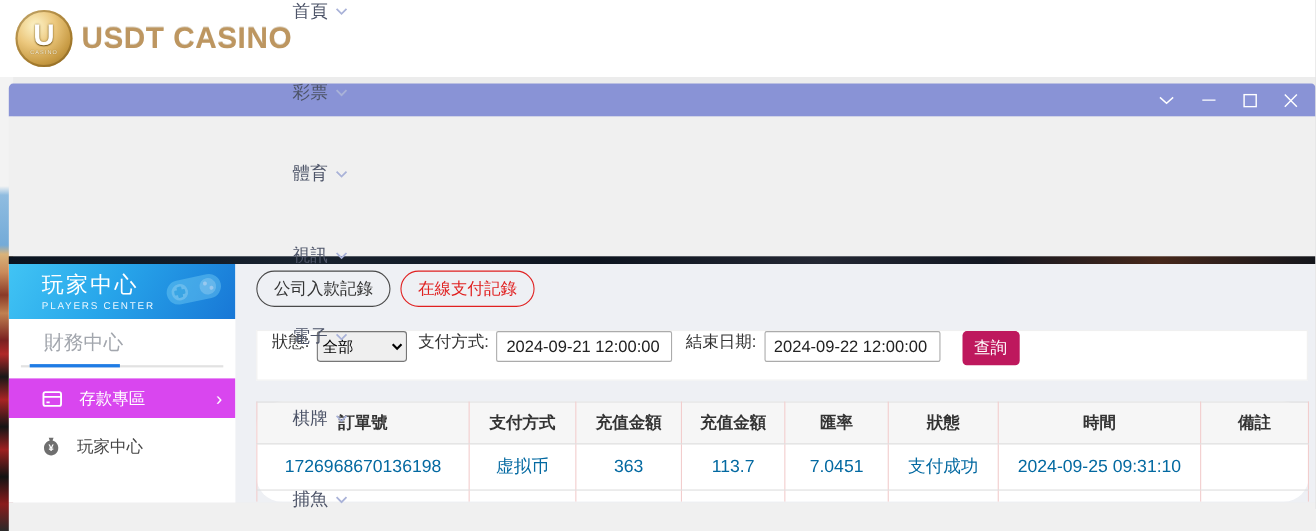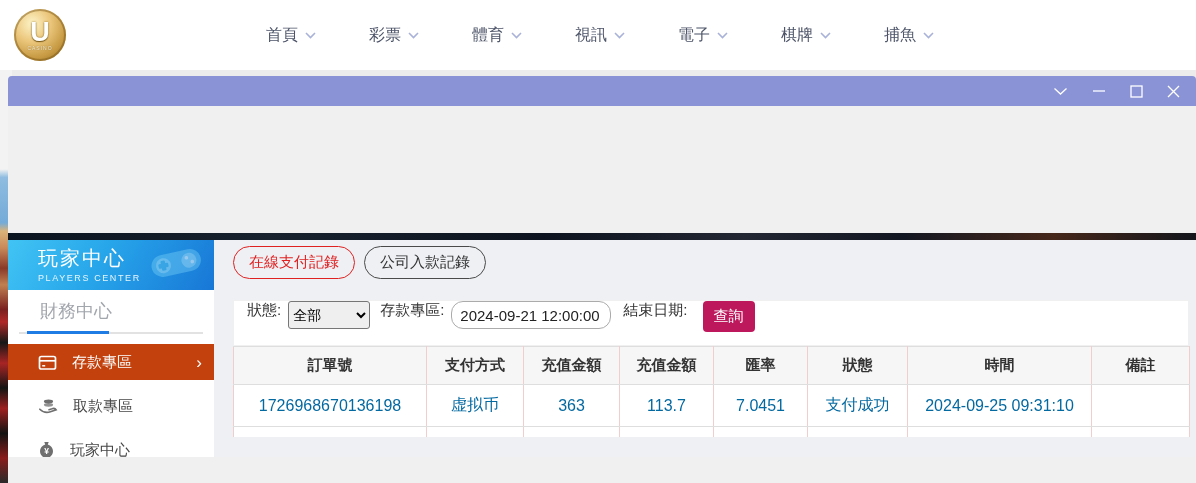--- a/index.html
+++ b/index.html
@@ -11,21 +11,21 @@
   .logo { display:flex; align-items:center; margin-left:14px; cursor:pointer; }
   .logo-ball { position:relative; width:52px; height:52px; border-radius:50%;
     background: radial-gradient(circle at 35% 28%, #fdf4c9 0%, #ecc87e 35%, #c79a43 68%, #8d6a22 100%);
     box-shadow: inset 0 0 0 2px rgba(120,85,20,.45); display:flex; flex-direction:column; align-items:center; justify-content:center; }
   .logo-u { color:#fff; font-weight:bold; font-size:27px; line-height:26px;
     text-shadow: 0 0 2px #8d6a22, 0 1px 1px #6b4e12; letter-spacing:0; }
   .logo-badge { font-size:5px; color:#fff8e0; letter-spacing:1px; text-shadow:0 0 1px #6b4e12; }
   .logo-text { margin-left:8px; font-size:27px; font-weight:800; letter-spacing:.5px; color:#bd9660;
     text-shadow:0 1px 0 rgba(255,255,255,.6), 0 -1px 0 rgba(120,85,20,.25); }
 
-  .main-nav { position:absolute; left:266px; top:0; height:70px; display:flex; align-items:center; gap:53px; }
+  .main-nav { position:absolute; left:266px; top:0; height:70px; display:flex; align-items:center; gap:53px;flex-direction:column; }
   .nav-item { display:flex; align-items:center; gap:7px; font-size:16px; color:#4d5468; cursor:pointer; white-space:nowrap; }
 
   
   .bg-strip { position:absolute; left:0; top:70px; width:12px; height:413px;
     background: linear-gradient(to bottom,
       #f3f3f3 0%, #f3f3f3 24%, #8fbce0 26%, #74abd8 37%, #d9b37a 39%, #c98a5a 43%,
       #8a3a28 48%, #c08050 52%, #7a2020 58%, #b02828 61%, #181818 66%, #a82424 71%,
       #151515 77%, #9e2020 82%, #131313 88%, #8a1c1c 94%, #2a2a2a 100%); }
 
   
@@ -46,61 +46,62 @@
   .sb-title { font-size:20px; color:#ffffff; letter-spacing:2px; }
   .sb-sub { font-size:9px; color:#e8f6ff; letter-spacing:1.6px; margin-top:1px; }
   .sb-gamepad { position:absolute; right:10px; top:4px; transform:rotate(-12deg); opacity:.55; }
   .sb-section { margin:10px 0 0 32px; font-size:18px; color:#a2a6ad; line-height:22px; }
   .sb-underline { position:relative; margin:10px 11px 0 11px; height:2px; background:#e2e2e2; }
   .sb-underline .accent { position:absolute; left:8px; top:-1px; width:82px; height:3px; background:#1f7ce5; }
   .sb-menu { margin-top:10px; }
   .sb-item { display:flex; align-items:center; height:36px; margin-bottom:8px; padding-left:30px; gap:15px;
     font-size:15px; color:#454545; cursor:pointer; }
   .sb-item .sb-icon { color:#6f6f6f; display:flex; line-height:0; }
-  .sb-item.active { background:#c2410c; color:#ffffff; }
+  .sb-item.active { background:#d946ef; color:#ffffff; }
   .sb-item.active .sb-icon { color:#ffffff; }
   .sb-item .chev { margin-left:auto; margin-right:12px; font-size:17px; line-height:1; }
 
   
   .main { flex:1; padding-left:19px; overflow:hidden; }
   .tabs { margin-top:6px; display:flex; gap:9px; }
   .pill { height:33px; padding:0 15px; border-radius:17px; background:transparent; cursor:pointer;
     border:1px solid #4a4a4a; color:#333333; font-size:15px; font-family:inherit; }
   .pill.red { border-color:#e02121; color:#e02121; }
 
   .filter-panel { margin-top:21px; width:956px; height:46px; background:#ffffff; border:1px solid #f0f0f0;
     display:flex; align-items:flex-start; padding-left:13px; font-size:15px; color:#333; }
   .flabel { margin-right:7px; white-space:nowrap; }
   .status-select { height:28px; width:82px; font-size:14px; font-family:inherit; border:1px solid #767676; border-radius:3px; margin-right:10px; }
-  .date-input { height:28px; width:160px; border:1px solid #ababab; border-radius:12px; font-size:15px;
+  .date-input { height:28px; width:160px; border:1px solid #ababab; border-radius:2px; font-size:15px;
     font-family:inherit; color:#222; padding-left:8px; margin-right:12px; }
   .search-btn { margin-left:8px; height:31px; width:52px; background:#be185d; border:none; border-radius:4px;
     color:#ffffff; font-size:15px; font-family:inherit; cursor:pointer; }
 
-  .records-table { width:956px; border-collapse:collapse; background:#ffffff; table-layout:fixed; }
+  .records-table { margin-top:19px; width:956px; border-collapse:collapse; background:#ffffff; table-layout:fixed;border-radius:23px; }
   .records-table th, .records-table td {
     border-left:1px solid #f2cdcd; border-right:1px solid #f2cdcd;
     border-top:1px solid #dedede; border-bottom:1px solid #dedede; text-align:center; }
   .records-table th { height:38px; background:#f6f6f6; font-size:15px; font-weight:bold; color:#333; }
   .records-table td { height:42px; font-size:16px; color:#0369a1; }
   .records-table tr.partial td { height:10px; border-bottom:none; }
 
   .footer-strip { height:26px; background:#f0f0f0; }
 </style>
 </head>
 <body>
 
 <div class="page">
 
   <header class="top-header">
     <div class="logo">
       <div class="logo-ball">
         <span class="logo-u">U</span>
         <span class="logo-badge">CASINO</span>
       </div>
+      <span class="logo-text">USDT CASINO</span>
     </div>
     <nav class="main-nav">
       <div class="nav-item">
         <span>首頁</span>
         <svg width="11" height="7" viewBox="0 0 11 7">
             <path d="M1 1l4.5 4.5L10 1" fill="none" stroke="#a9b2d8" stroke-width="1.6"></path>
           </svg>
       </div>
       <div class="nav-item">
         <span>彩票</span>
@@ -199,54 +200,45 @@
                 <rect x="1.5" y="3.5" width="16" height="12.5" rx="1.8" stroke-width="1.7"></rect>
                 <line x1="1.5" y1="7.8" x2="17.5" y2="7.8" stroke-width="1.7"></line>
                 <line x1="4.2" y1="12.8" x2="7.2" y2="12.8" stroke-width="1.5"></line>
               </svg>
             </span>
             <span>存款專區</span>
             <span class="chev">›</span>
           </div>
           <div class="sb-item">
             <span class="sb-icon">
-              <svg width="20" height="18" viewBox="0 0 20 18" fill="currentColor">
-                <ellipse cx="10.5" cy="4.5" rx="4.6" ry="1.9"></ellipse>
-                <ellipse cx="10.5" cy="7.8" rx="4.6" ry="1.9" opacity="0.75"></ellipse>
-                <path d="M1.8 12.2c3.2 3.2 7.4 3.7 10.6 2.6l5.8-2c-1-1.6-2.6-1.6-4.2-1l-3 .9" fill="none" stroke="currentColor" stroke-width="1.6" stroke-linecap="round"></path>
-              </svg>
-            </span>
-            <span>取款專區</span>
-          </div>
-          <div class="sb-item">
-            <span class="sb-icon">
               <svg width="17" height="19" viewBox="0 0 17 19" fill="currentColor">
                 <path d="M6.3 1h4.4l-.9 2.4c3 1 5.2 3.4 5.2 6.7 0 4.2-3 6.9-6.5 6.9S2 14.3 2 10.1c0-3.3 2.2-5.7 5.2-6.7L6.3 1z"></path>
                 <text x="8.5" y="13.2" font-size="8.5" fill="#ffffff" text-anchor="middle" font-weight="bold">¥</text>
               </svg>
             </span>
             <span>玩家中心</span>
           </div>
         </div>
       </aside>
 
       <main class="main">
         <div class="tabs">
+          <button class="pill">公司入款記錄</button>
           <button class="pill red">在線支付記錄</button>
-          <button class="pill">公司入款記錄</button>
         </div>
 
         <div class="filter-panel">
           <span class="flabel">狀態:</span>
           <select class="status-select">
             <option>全部</option>
           </select>
-          <span class="flabel">存款專區:</span>
+          <span class="flabel">支付方式:</span>
           <input class="date-input" value="2024-09-21 12:00:00" style="">
           <span class="flabel">結束日期:</span>
+          <input class="date-input" value="2024-09-22 12:00:00" style="">
           <button class="search-btn">查詢</button>
         </div>
 
         <table class="records-table">
           <colgroup>
             <col style="width:193px">
               <col style="width:97px">
               <col style="width:96px">
               <col style="width:94px">
             <col style="width:94px">

